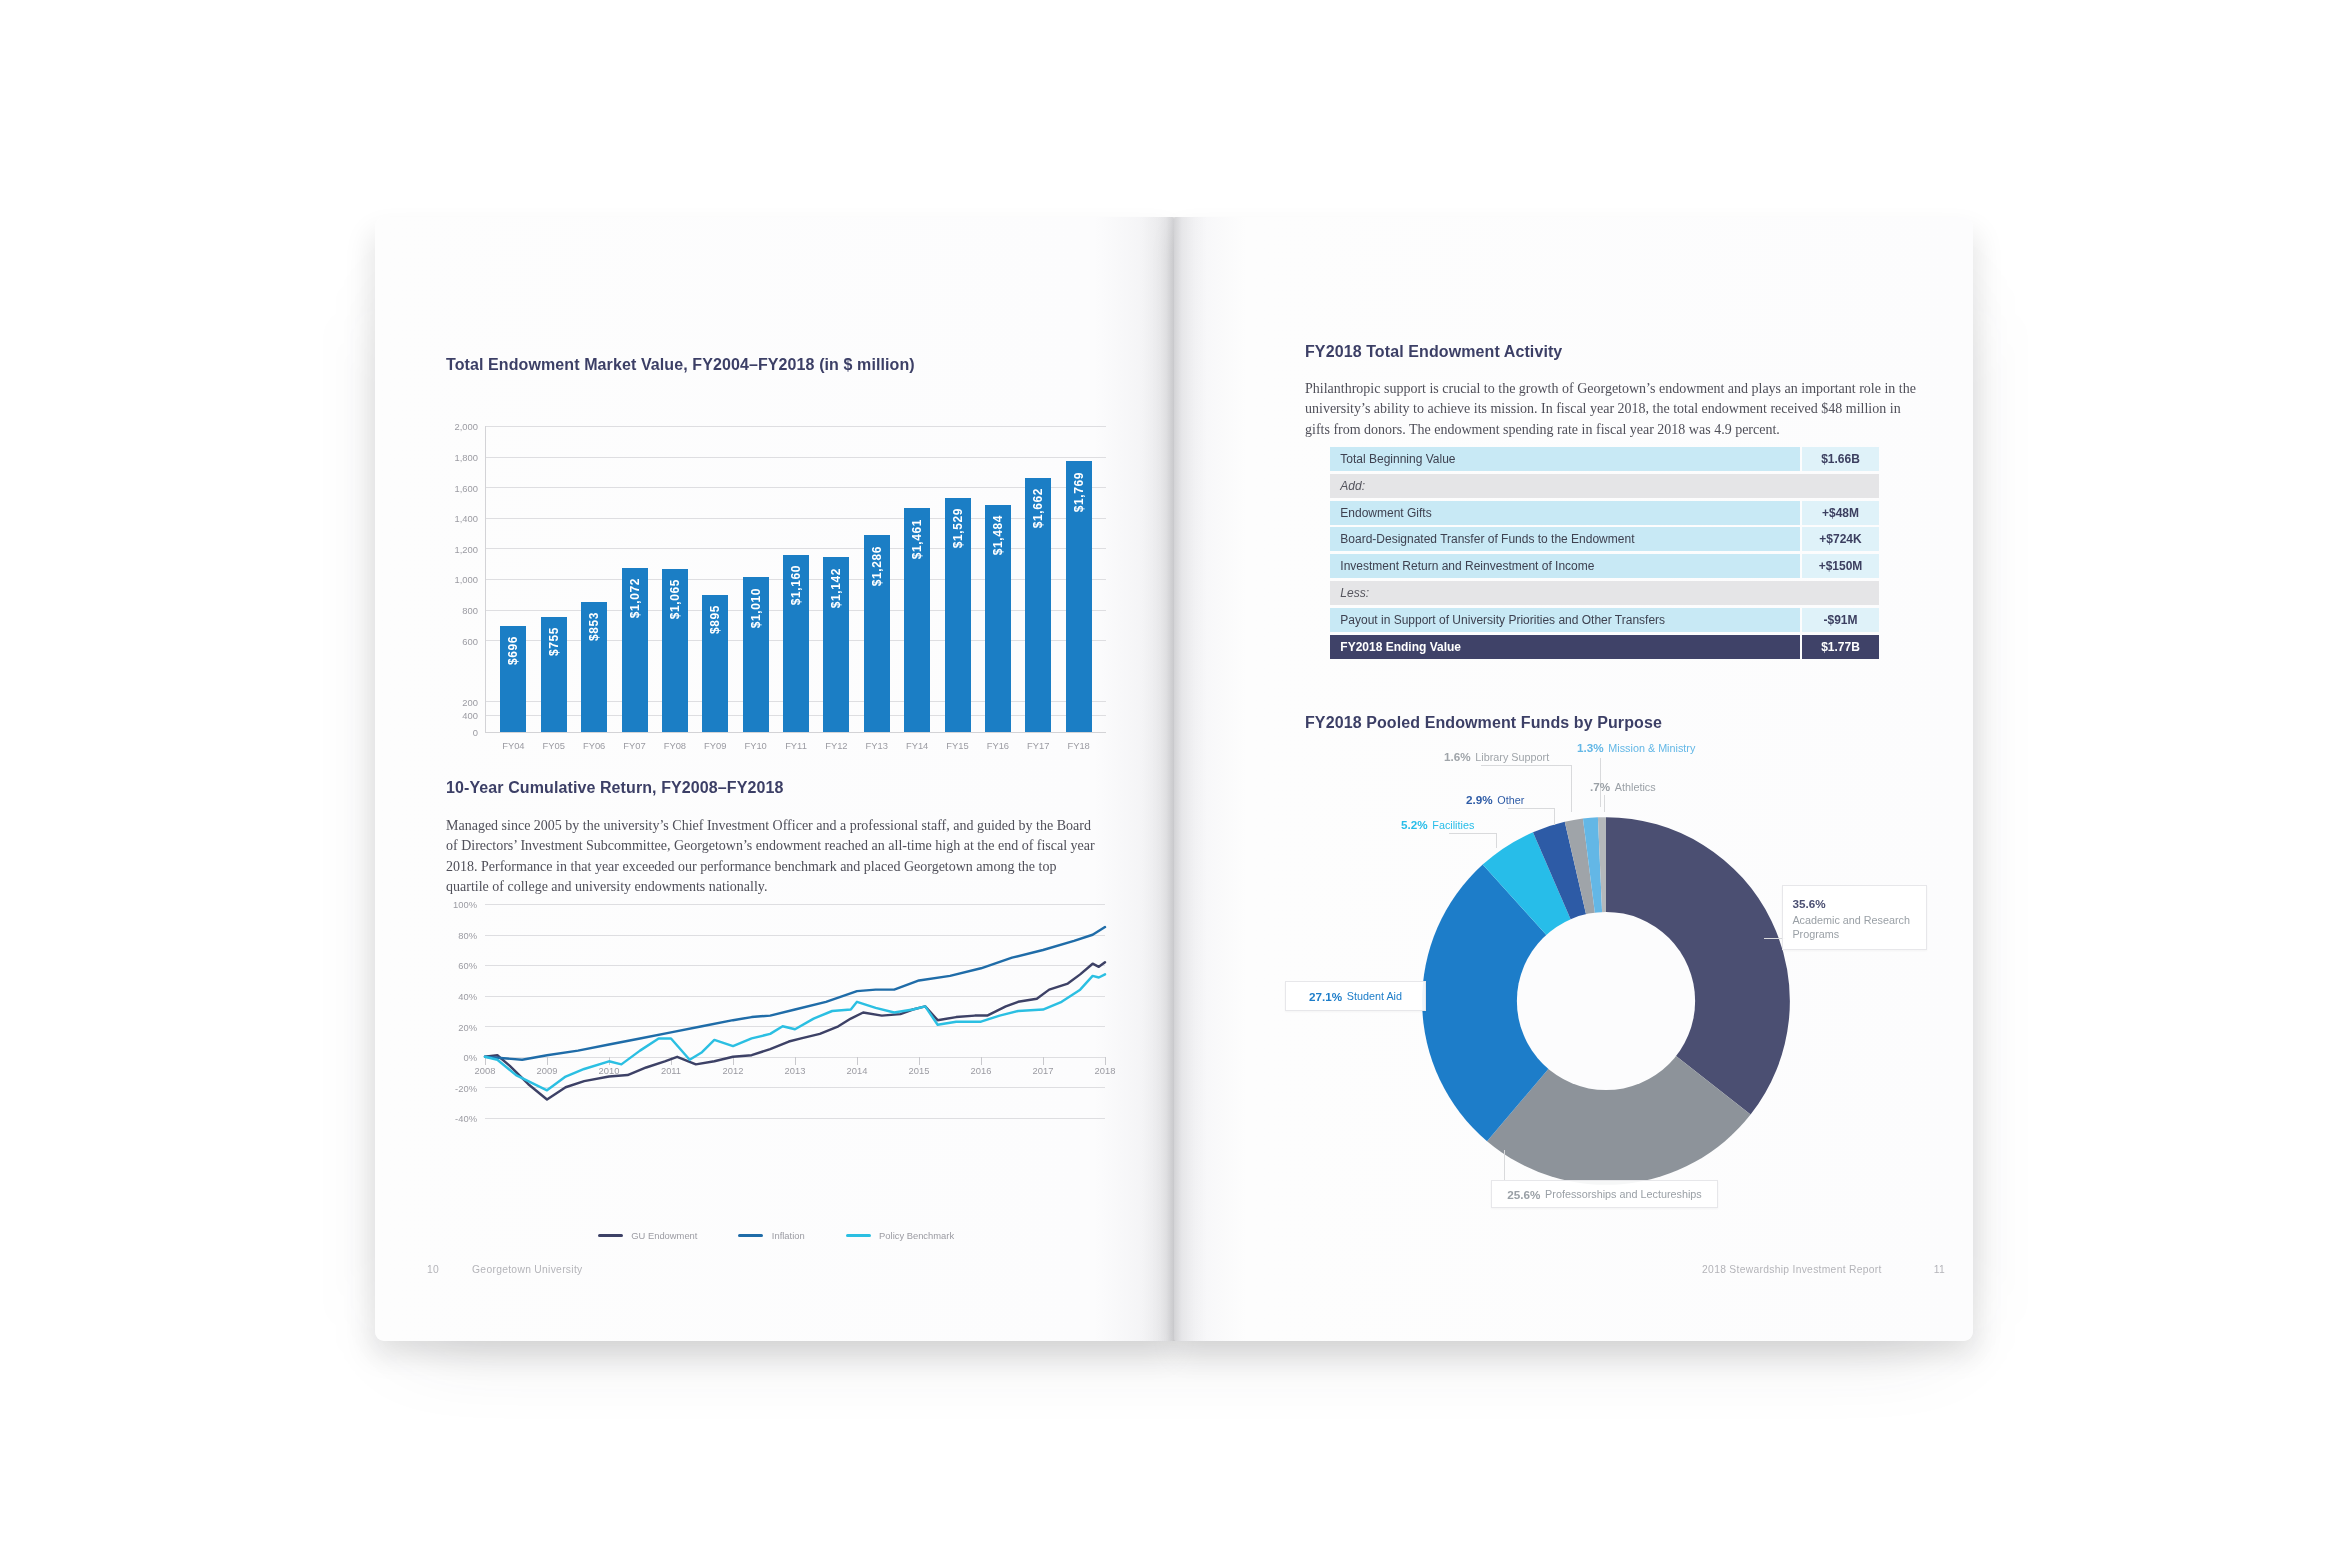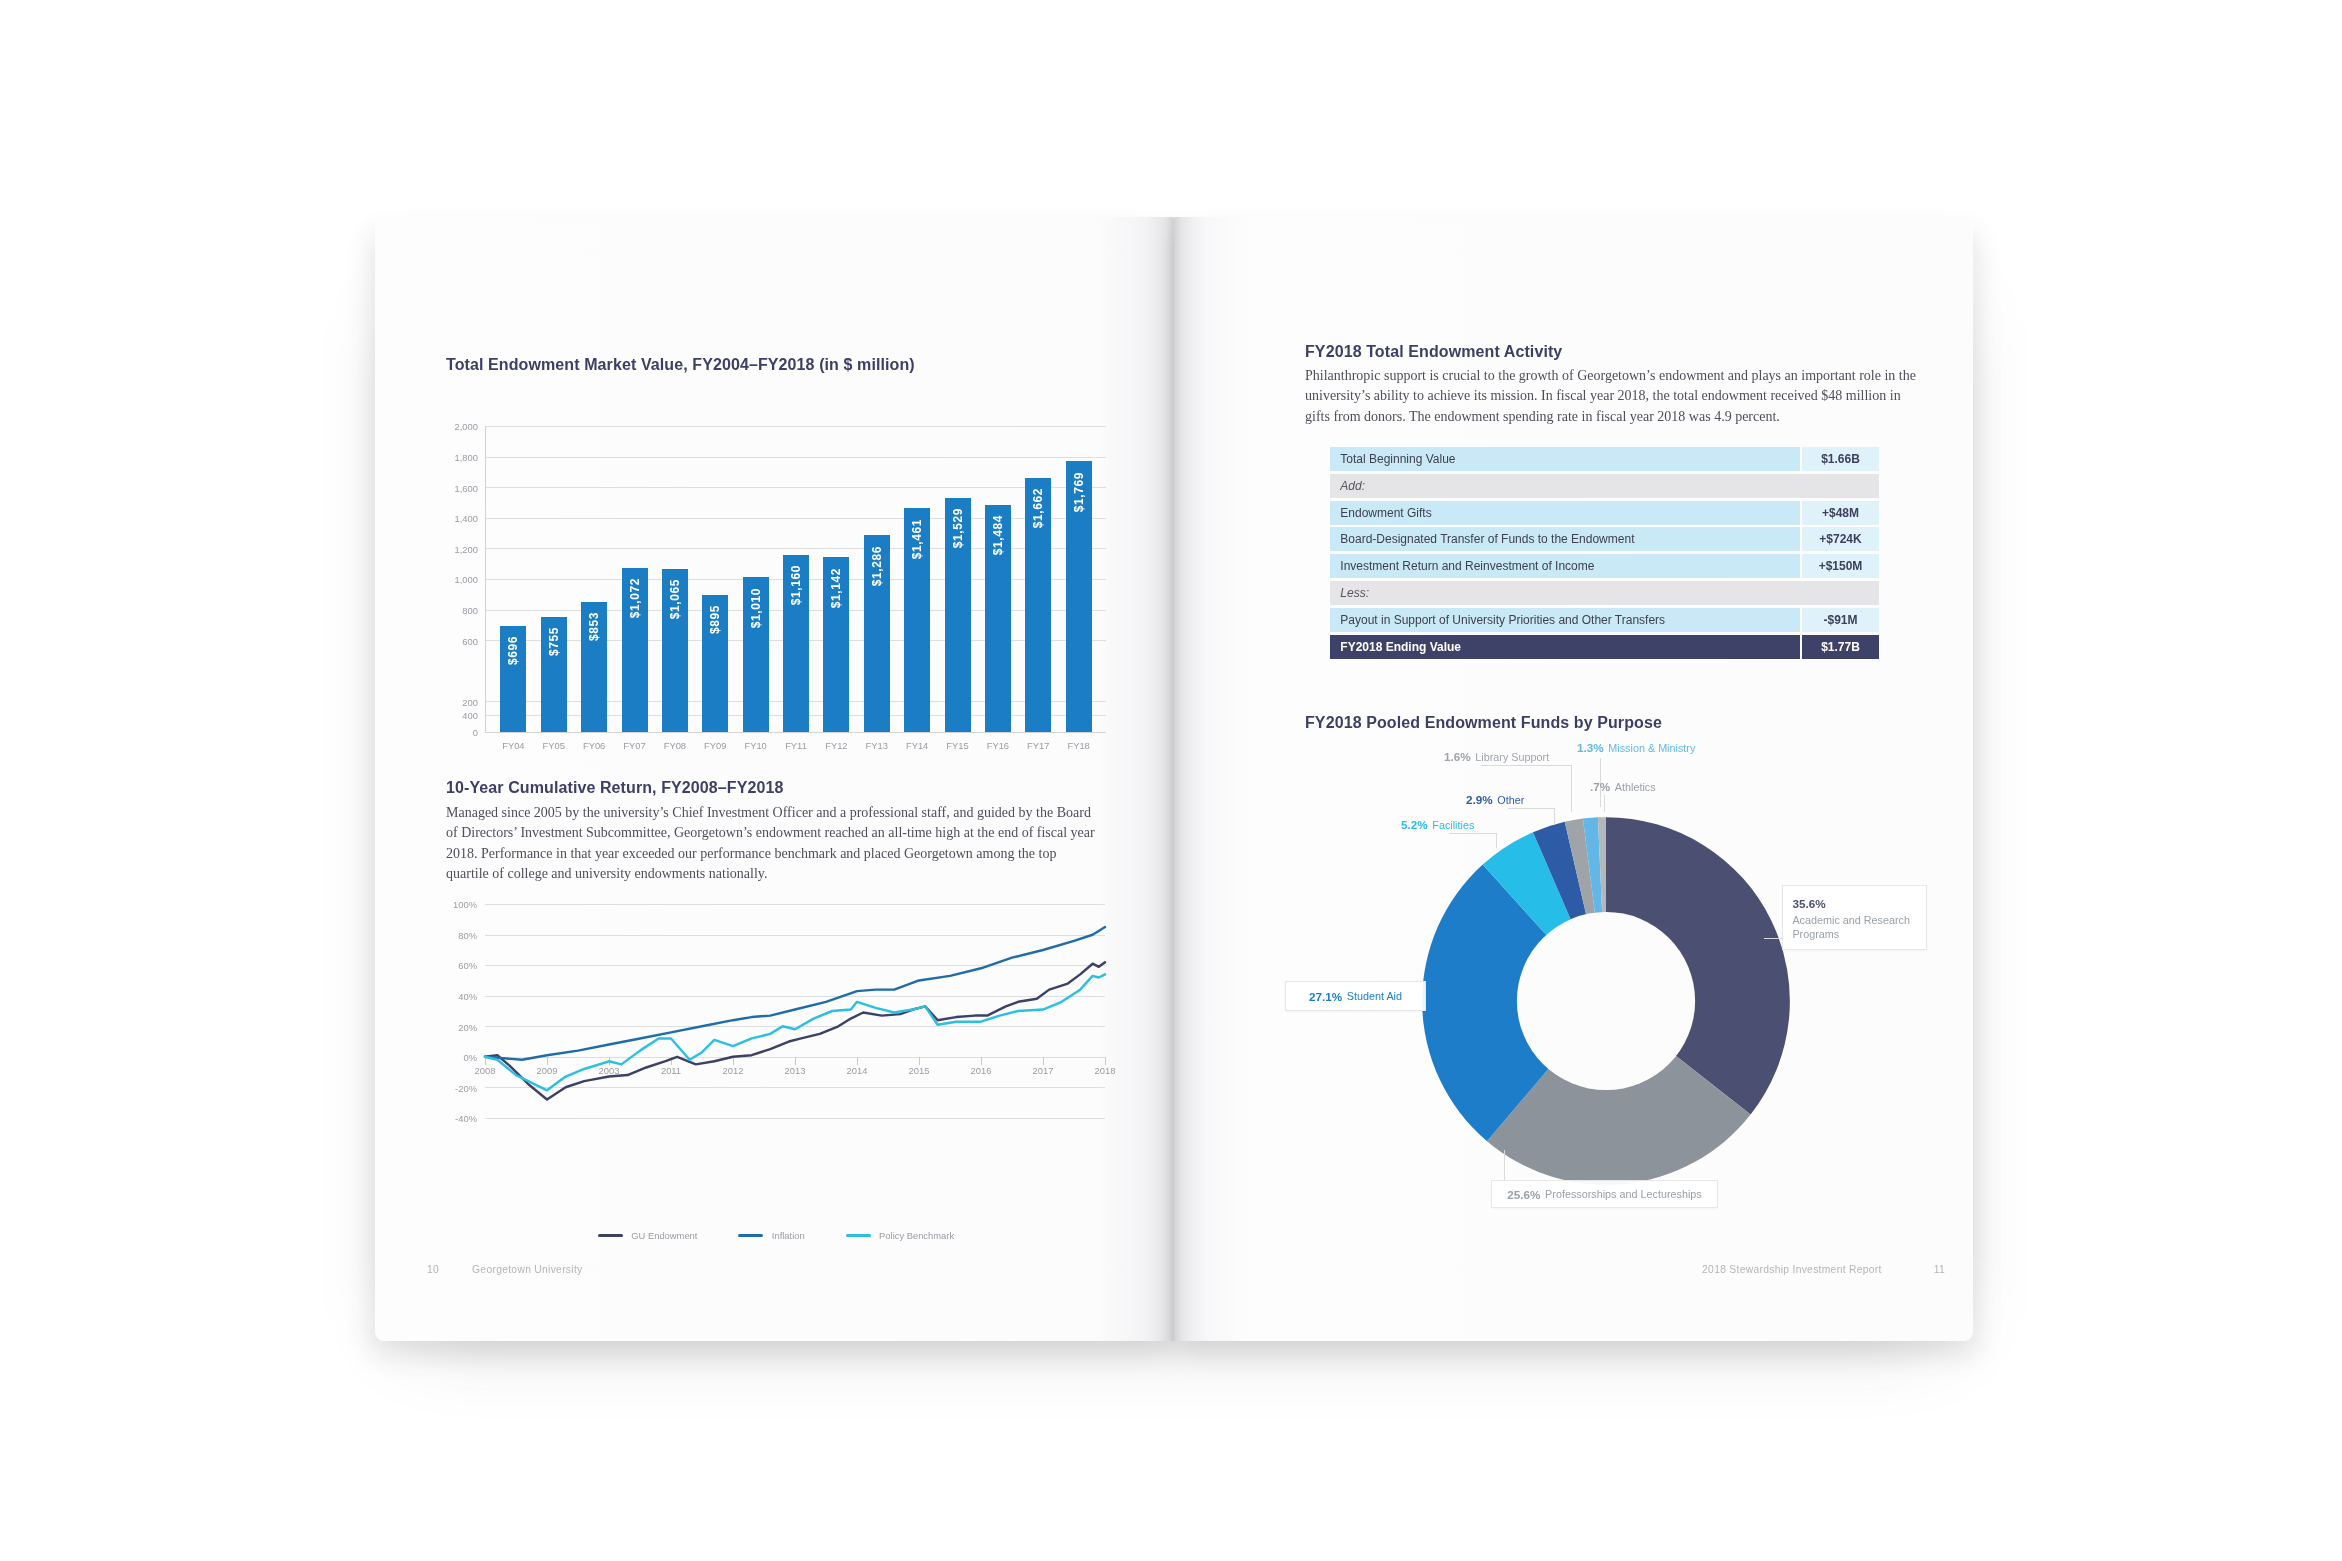--- a/index.html
+++ b/index.html
@@ -22,21 +22,21 @@
     left:799px;border-radius:1.9px 9.4px 9.4px 1.9px;
     background:linear-gradient(to right,#ebebee 0%,#f6f6f8 2.5%,#fdfdfd 9%,#fcfcfd 100%);
     box-shadow:3.7px 15px 28px rgba(0,0,0,0.10);
   }
   .spine{
     position:absolute;left:766px;top:0;width:66px;height:1124px;pointer-events:none;z-index:6;
     background:linear-gradient(to right,rgba(0,0,0,0) 0%,rgba(0,0,0,0.04) 38%,rgba(0,0,0,0.10) 50%,rgba(0,0,0,0.04) 62%,rgba(0,0,0,0) 100%);
   }
   .abs{position:absolute;}
   .h-title{font-size:16px;font-weight:bold;color:#3c3f66;letter-spacing:0.1px;}
-  .body-serif{font-family:"Liberation Serif",serif;font-size:14px;color:#4f4f59;line-height:1.45;}
+  .body-serif{font-family:"Liberation Serif",serif;font-size:14px;color:#4f4f59;line-height:1.45;margin-top:13px;}
   .footer{font-size:10.3px;color:#b4b4b9;letter-spacing:0.3px;}
 
   
   #bar-chart{left:71px;top:209px;width:660px;height:337px;}
   #bc-plot{position:absolute;left:39px;top:0;width:620px;height:306px;
     border-left:0.9px solid #d3d3d6;border-bottom:0.9px solid #d3d3d6;}
   .grid-line{position:absolute;left:0;right:0;height:0.9px;background:#dedee1;}
   .grid-lab{position:absolute;left:-47px;width:39px;text-align:right;top:-4.7px;
     font-size:9.4px;color:#9b9ba2;}
   #bc-bars{position:absolute;left:0;right:0;top:0;bottom:0;display:flex;
@@ -254,21 +254,21 @@
             <div class="grid-lab">-20%</div>
           </div>
           <div class="grid-line" style="top: 100%;">
             <div class="grid-lab">-40%</div>
           </div>
           <div class="lc-tick" style="left: 0px;"></div>
           <div class="lc-xlab" style="left: 0px;">2008</div>
           <div class="lc-tick" style="left: 62px;"></div>
           <div class="lc-xlab" style="left: 62px;">2009</div>
           <div class="lc-tick" style="left: 124px;"></div>
-          <div class="lc-xlab" style="left: 124px;">2003</div>
+          <div class="lc-xlab" style="left: 124px;">2010</div>
           <div class="lc-tick" style="left: 186px;"></div>
           <div class="lc-xlab" style="left: 186px;">2011</div>
           <div class="lc-tick" style="left: 248px;"></div>
           <div class="lc-xlab" style="left: 248px;">2012</div>
           <div class="lc-tick" style="left: 310px;"></div>
           <div class="lc-xlab" style="left: 310px;">2013</div>
           <div class="lc-tick" style="left: 372px;"></div>
           <div class="lc-xlab" style="left: 372px;">2014</div>
           <div class="lc-tick" style="left: 434px;"></div>
           <div class="lc-xlab" style="left: 434px;">2015</div>

